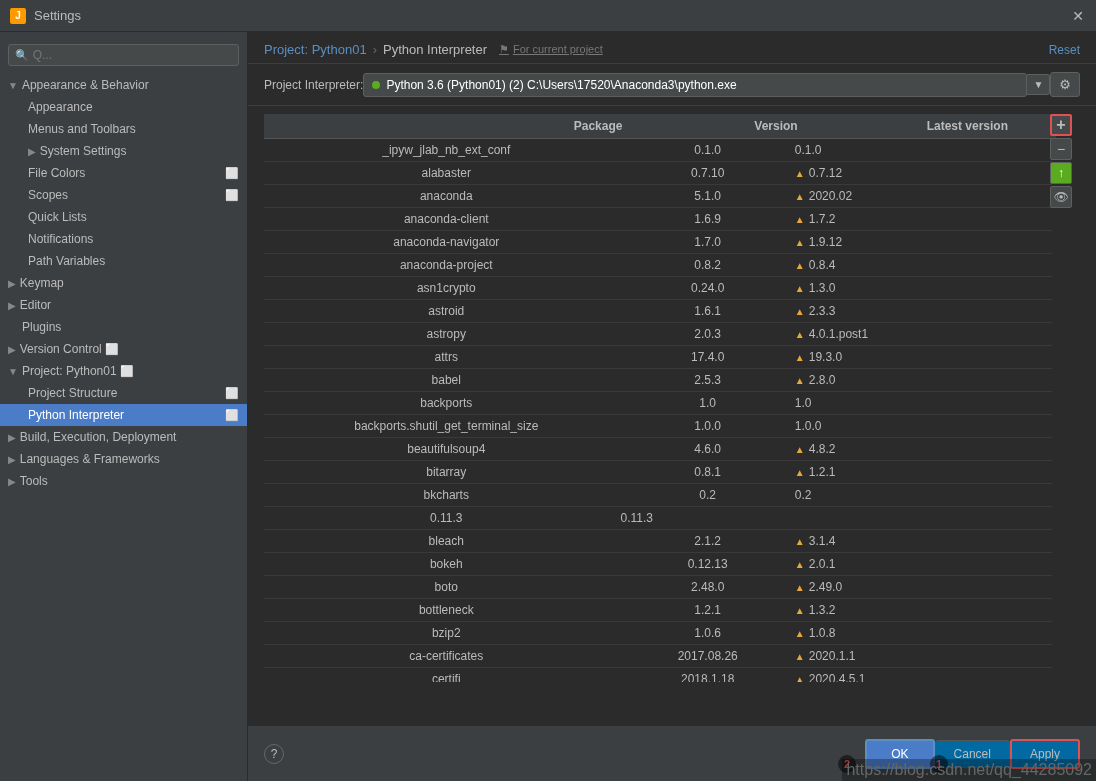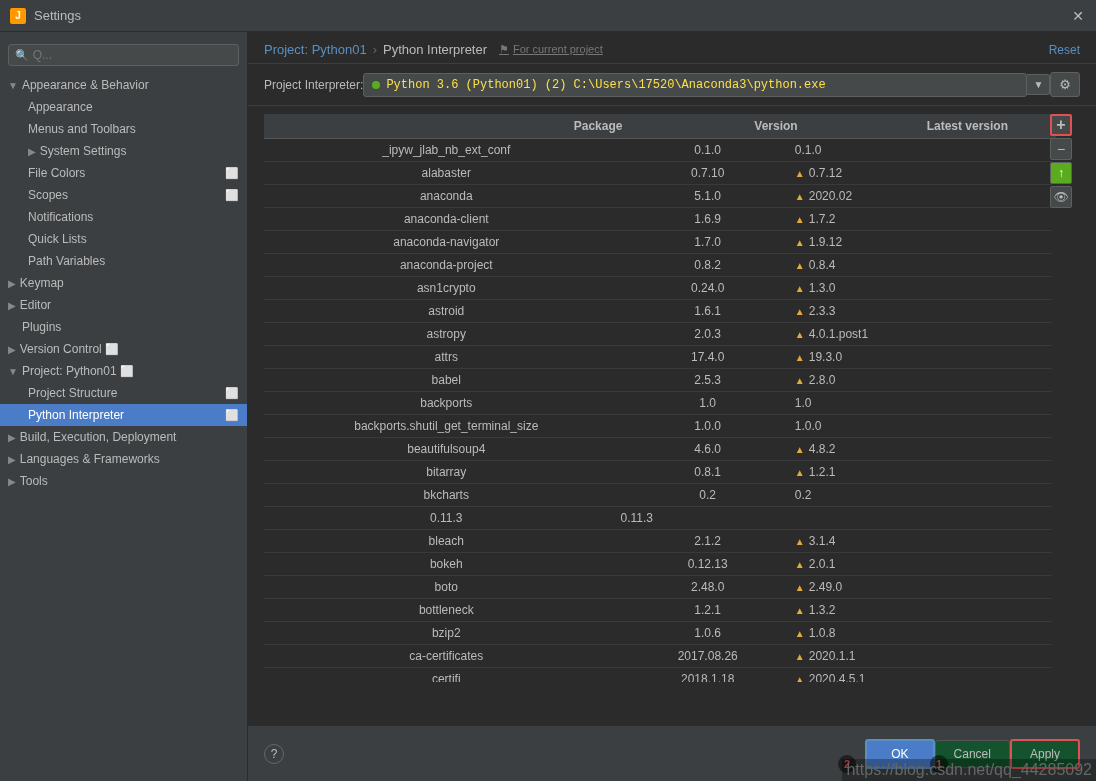--- a/index.html
+++ b/index.html
@@ -131,27 +131,26 @@
       display: flex;
       align-items: center;
       border-bottom: 1px solid #3c3f41;
     }
     .interpreter-label { color: #bbb; font-size: 12px; white-space: nowrap; }
     .interpreter-select-display {
       background: #45494a;
       border: 1px solid #5e6060;
       border-radius: 3px;
       padding: 4px 8px;
-      color: #fde047;
+      color: #ffffff;
       font-size: 12px;
       display: flex;
       align-items: center;
       gap: 6px;
       flex: 1;
-      font-family: Liberation Mono, monospace;
     }
     .interp-dot {
       width: 8px; height: 8px; border-radius: 50%;
       background: #5aab20;
       display: inline-block;
     }
     .select-arrow-btn {
       background: #45494a;
       border: 1px solid #5e6060;
       border-left: none;
@@ -225,21 +224,21 @@
       display: flex; align-items: center; justify-content: center;
       cursor: pointer;
     }
     .bottom-right { display: flex; align-items: center; }
     .btn {
       padding: 6px 18px;
       border-radius: 3px;
       font-size: 12px;
       cursor: pointer;
       border: 1px solid #555;
-      background: #14532d;
+      background: #0369a1;
       color: #bbb;
     }
     .btn.ok-btn {
       background: #4a7cc7;
       border: 2px solid #5a8fc2;
       color: #fff;
       padding: 6px 24px;
     }
     .btn.apply-btn {
       border: 2px solid #e05252;
@@ -290,24 +289,24 @@
     </div>
     <div class="sidebar-item">
       <span>File Colors</span>
       <span class="sidebar-item-icon">⬜</span>
     </div>
     <div class="sidebar-item">
       <span>Scopes</span>
       <span class="sidebar-item-icon">⬜</span>
     </div>
     <div class="sidebar-item">
+      <span>Quick Lists</span>
+    </div>
+    <div class="sidebar-item">
       <span>Notifications</span>
-    </div>
-    <div class="sidebar-item">
-      <span>Quick Lists</span>
     </div>
     <div class="sidebar-item">
       <span>Path Variables</span>
     </div>
 
     <div class="sidebar-group-header">
       <span class="expand-arrow">▶</span>
       <span>Keymap</span>
     </div>
 

